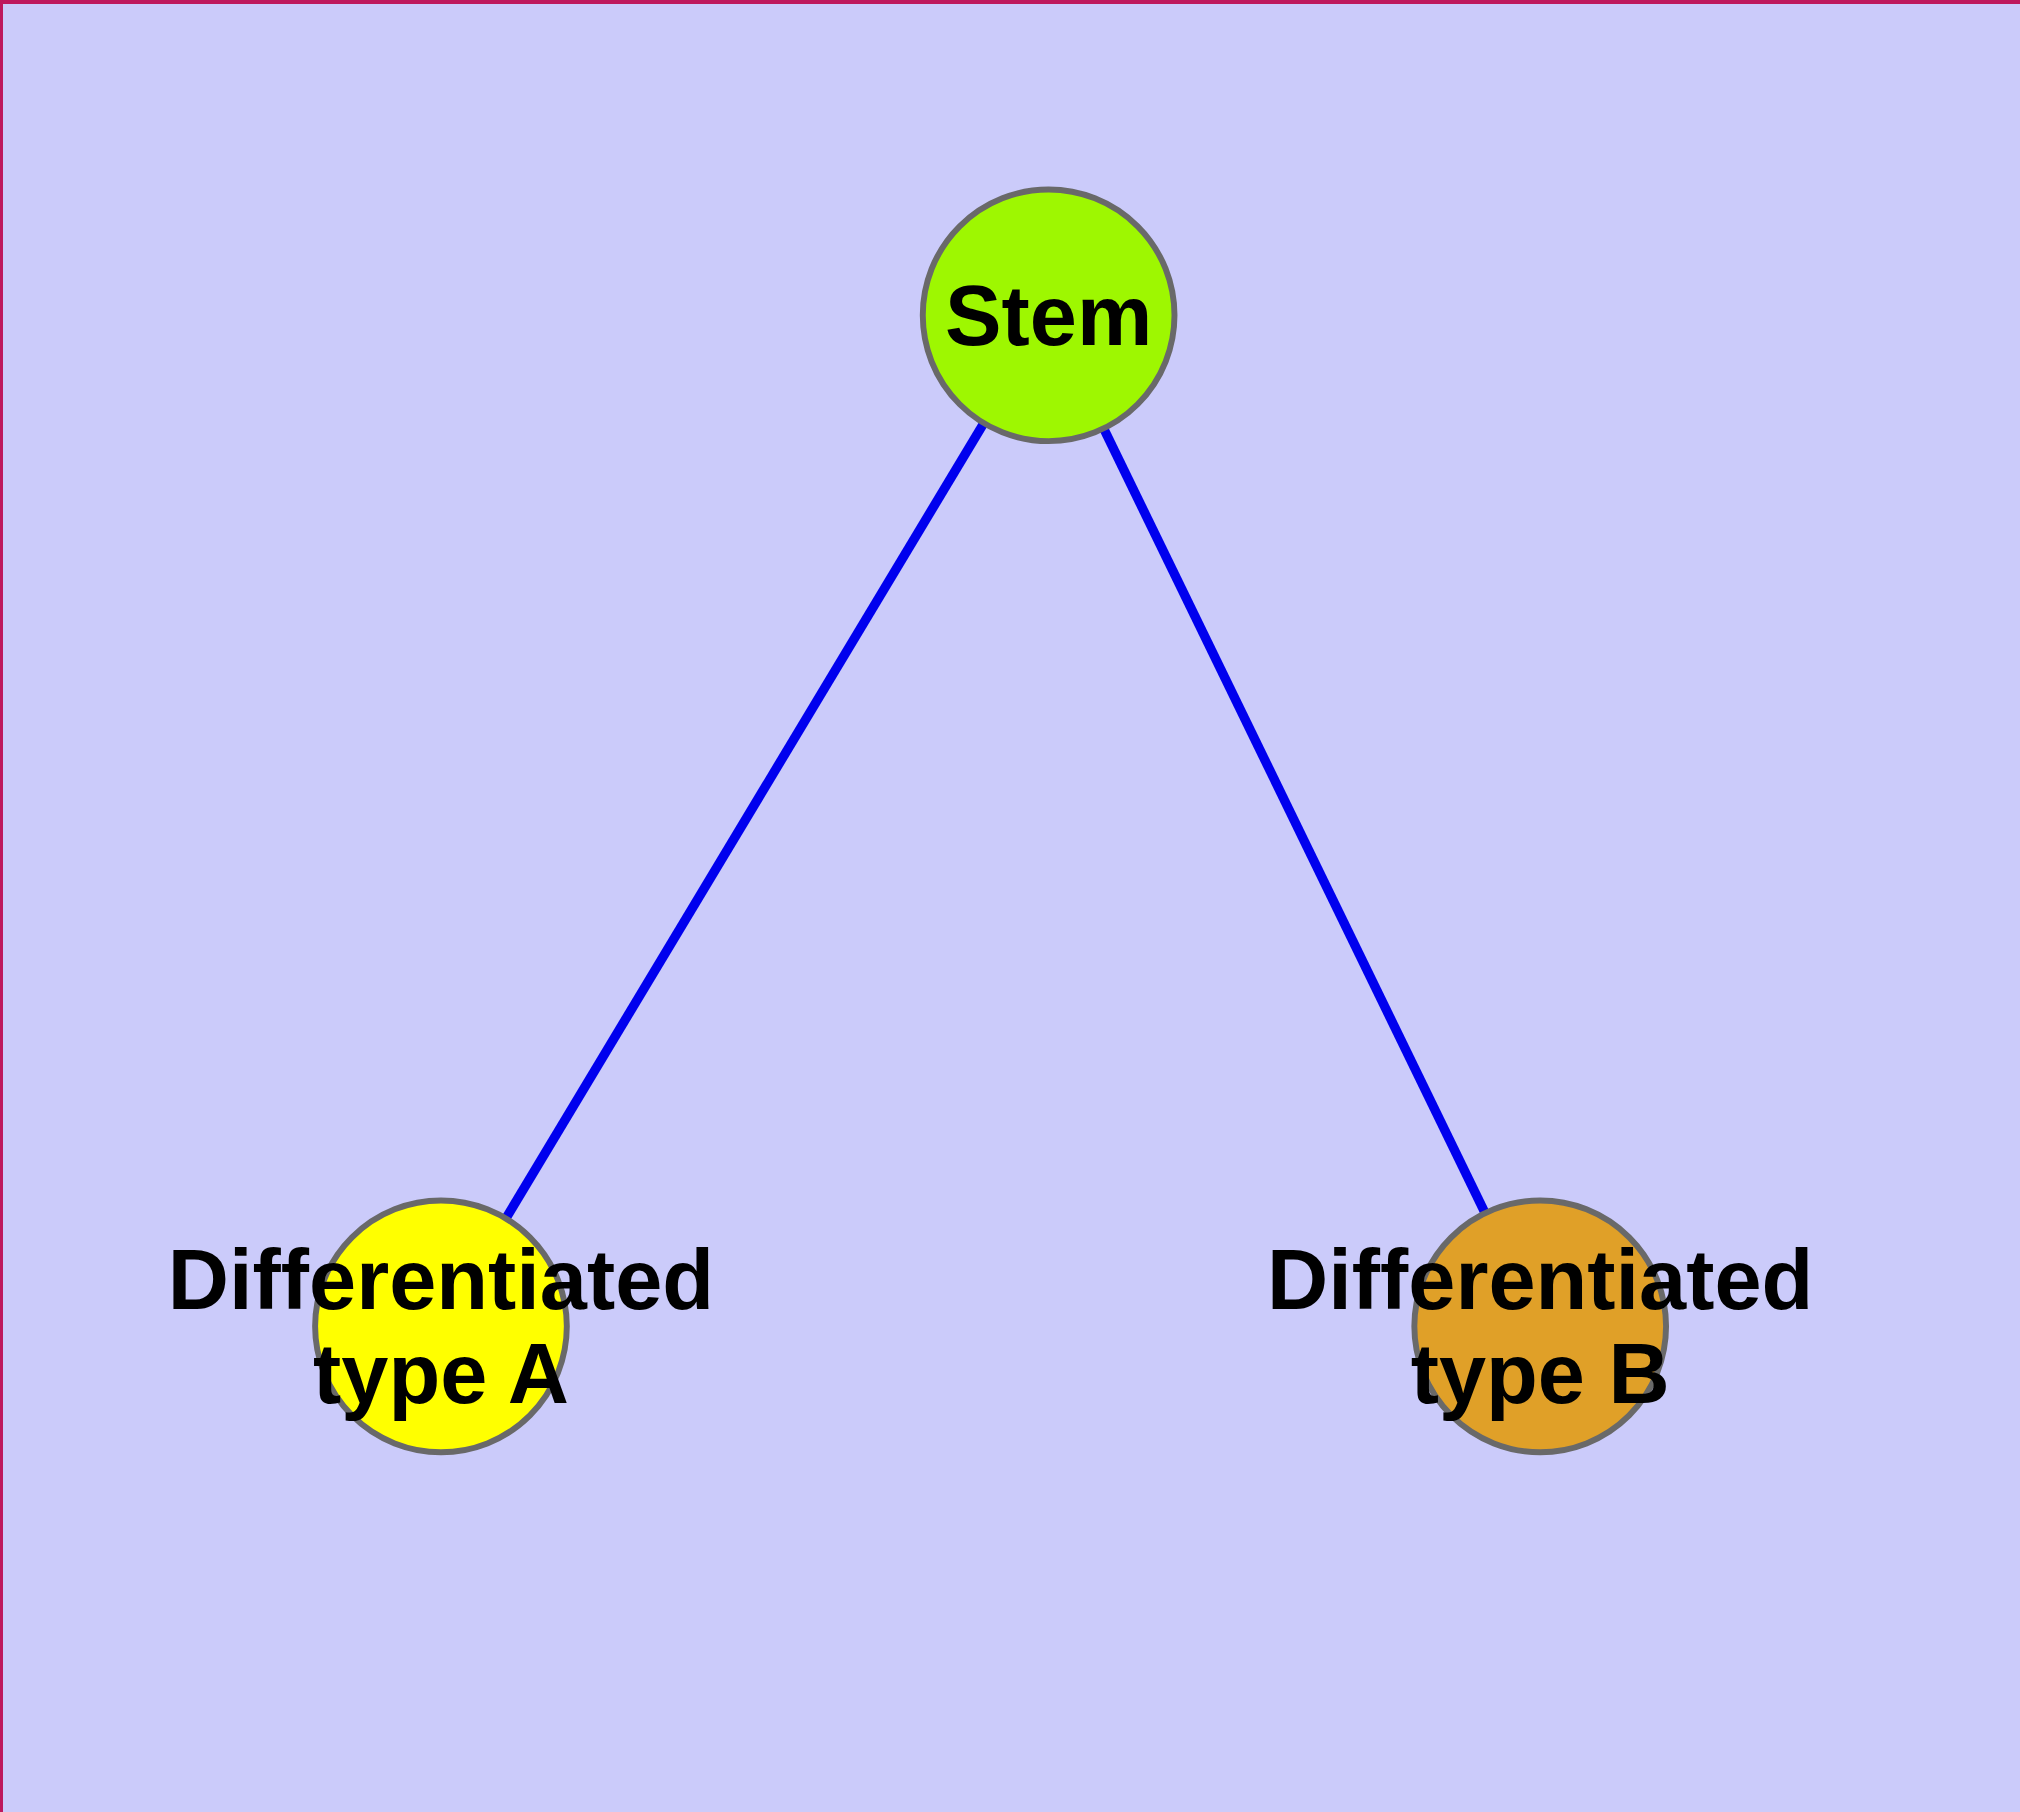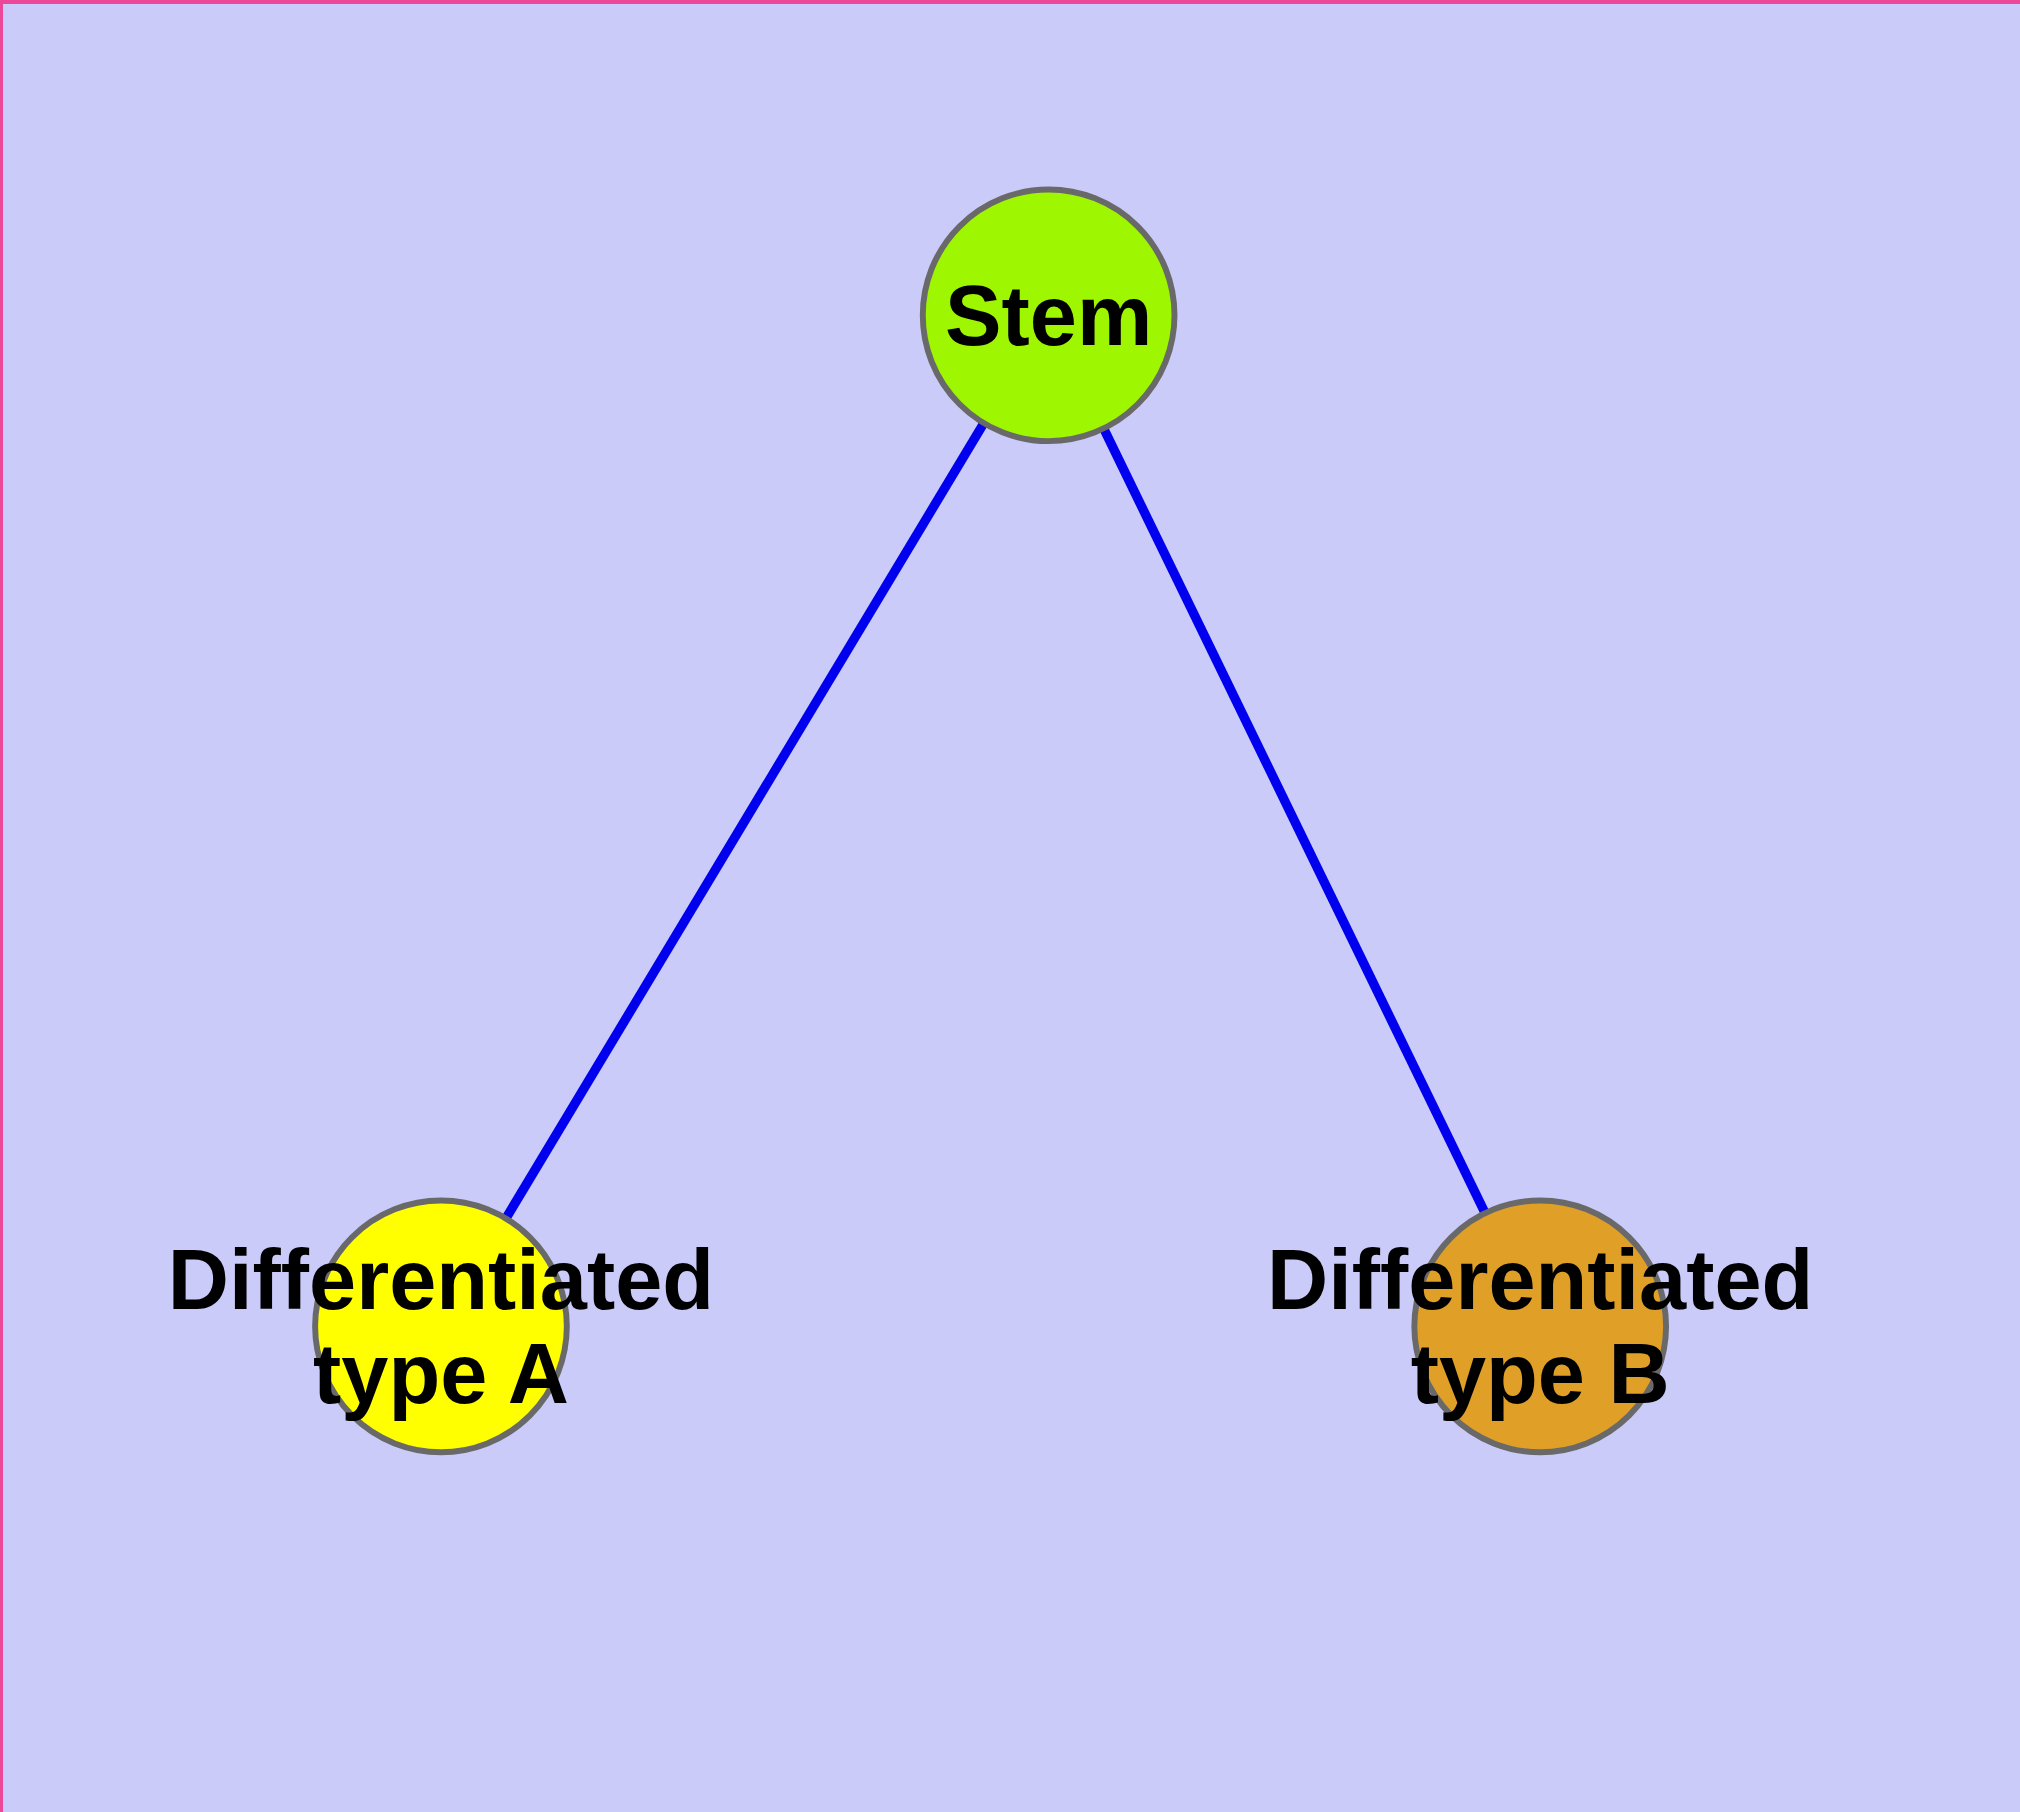--- a/index.html
+++ b/index.html
@@ -35,21 +35,21 @@
     font-weight: bold;
     fill: #000000;
     text-anchor: middle;
     font-family: "Liberation Sans", "DejaVu Sans", sans-serif;
     paint-order: normal;
   }
 </style>
 </head>
 <body>
 
-<div id="canvas" style="background: #ec4899;">
+<div id="canvas" style="background: #be185d;">
   <div id="plot-background" style="background: rgb(203, 203, 250);"></div>
 
   <svg id="graph-svg" viewBox="0 0 2384 2138" xmlns="http://www.w3.org/2000/svg">
 
     <g>
       <line x1="1237" y1="372" x2="520" y2="1565" stroke="#0000ee" stroke-width="11" stroke-linecap="butt"></line>
       <line x1="1237" y1="372" x2="1817" y2="1565" stroke="#0000ee" stroke-width="11" stroke-linecap="butt"></line>
     </g>
 
     <g>

